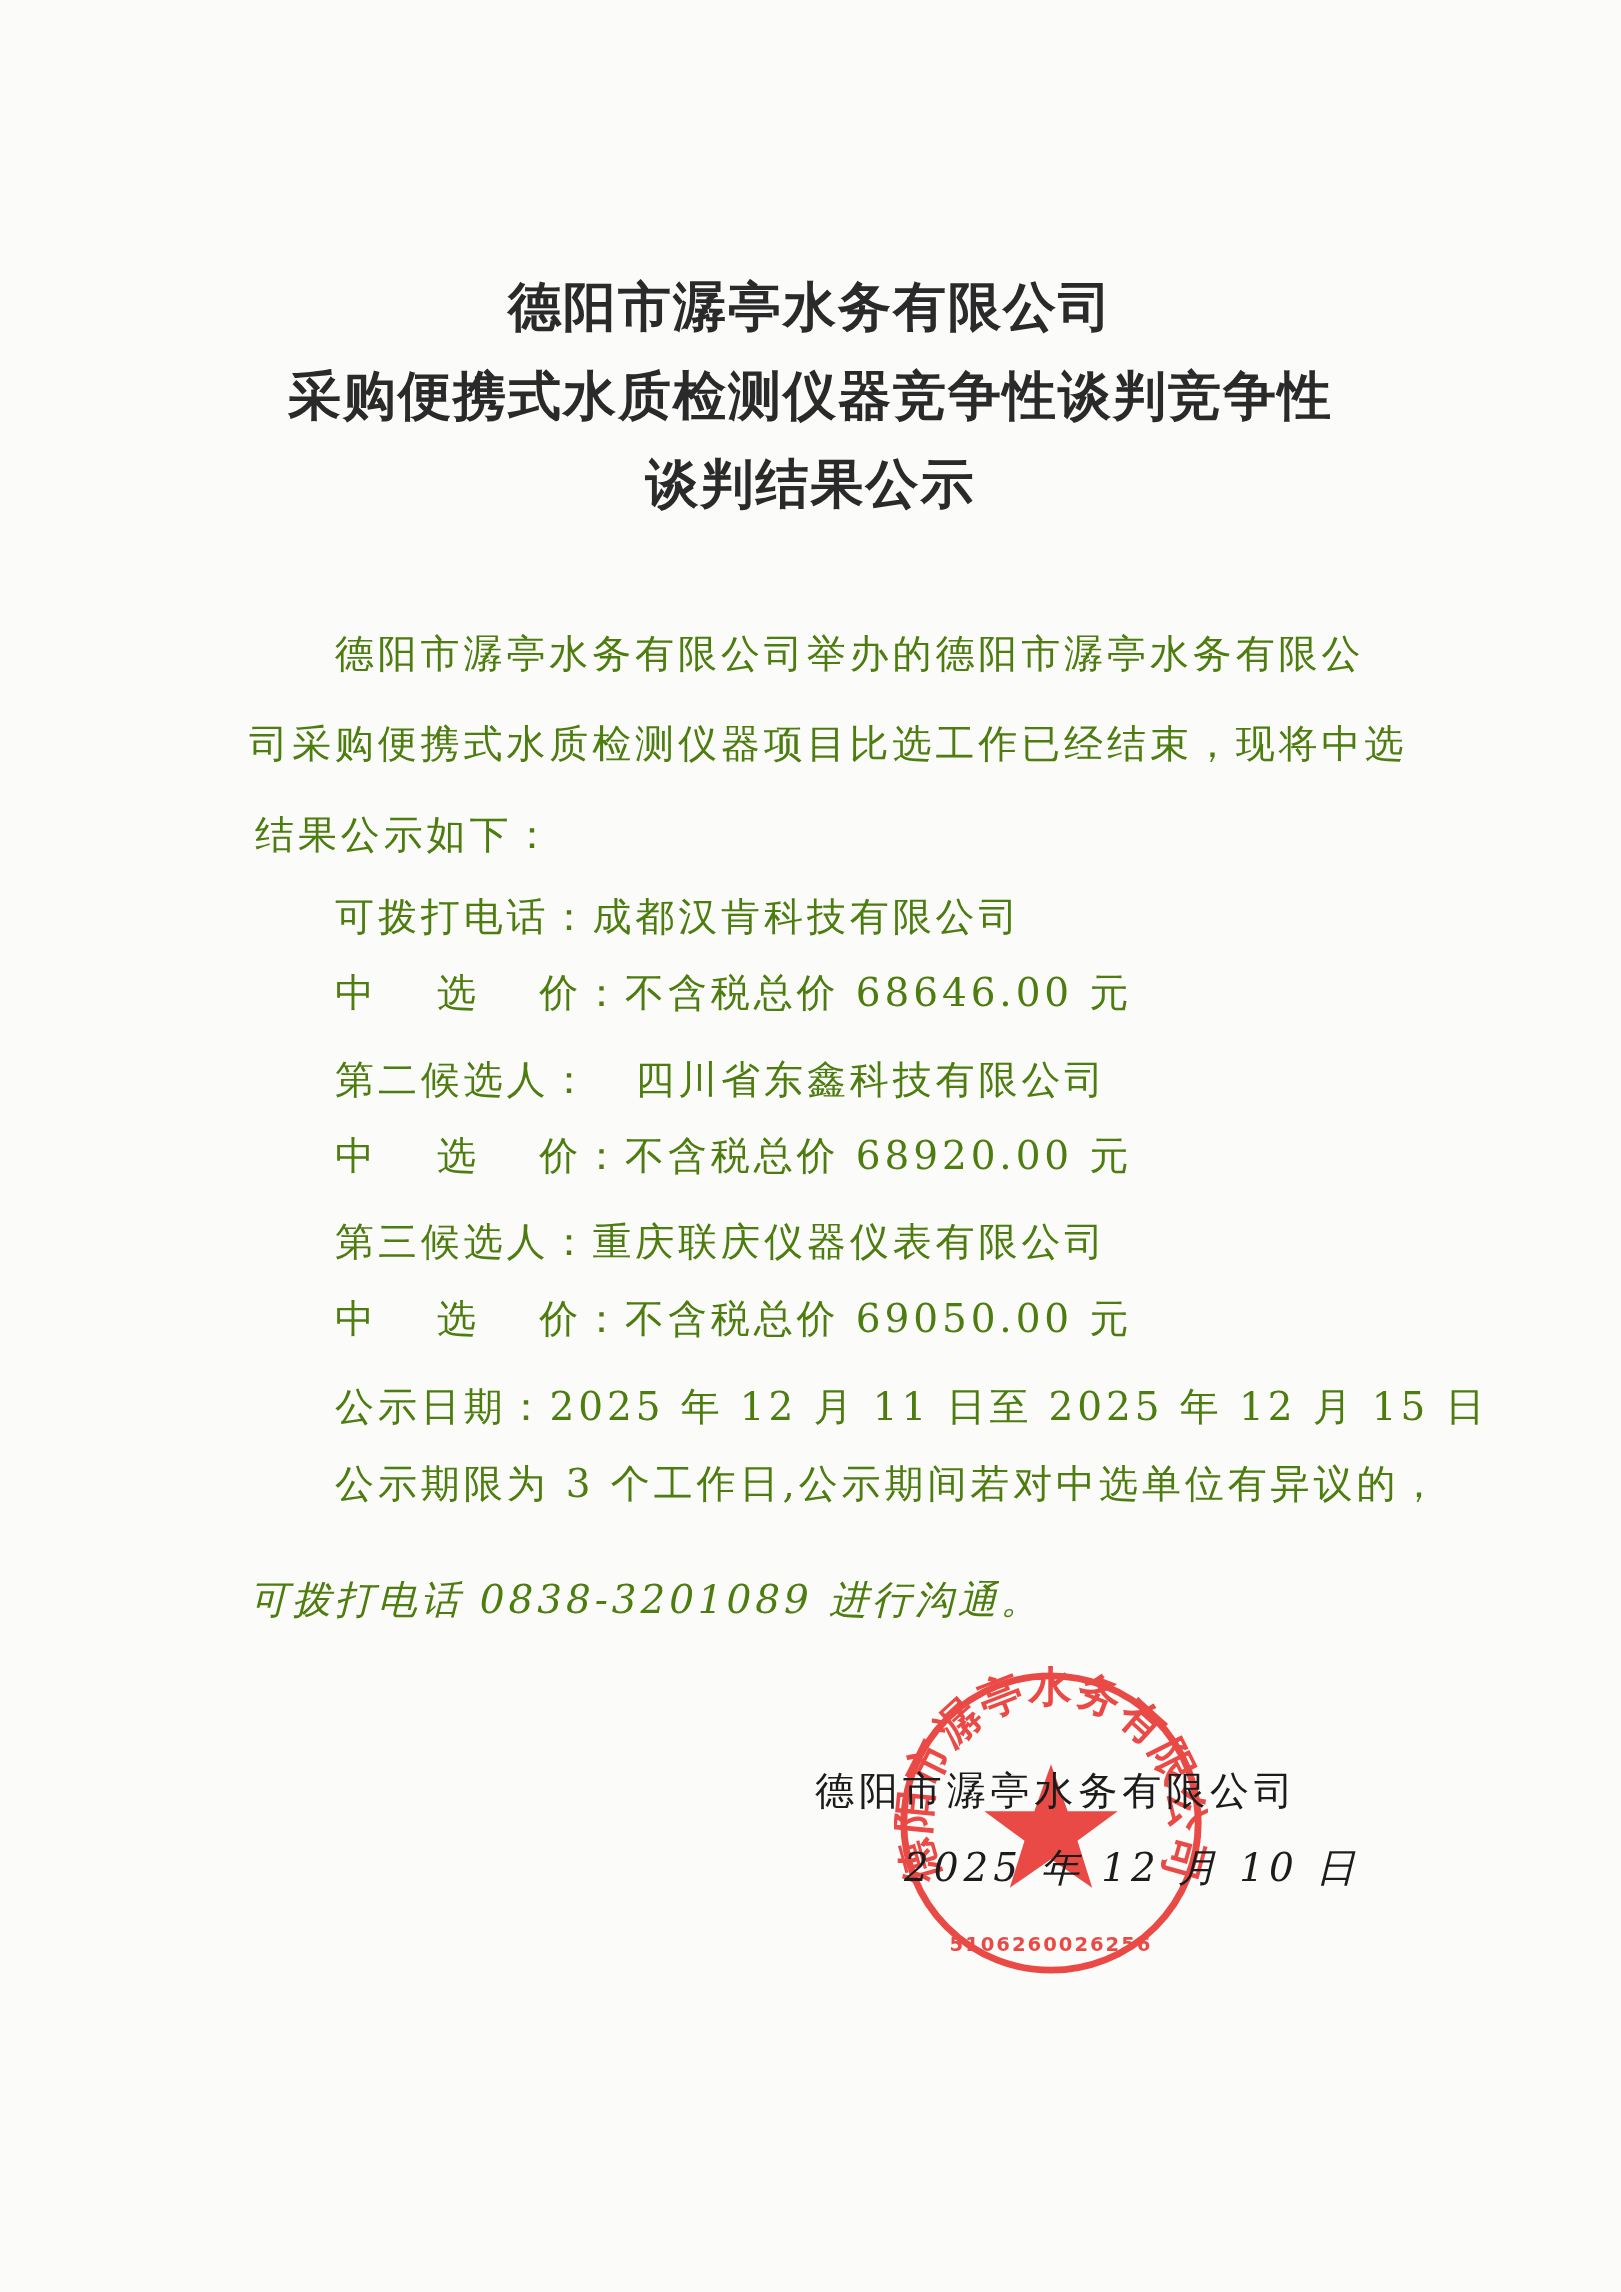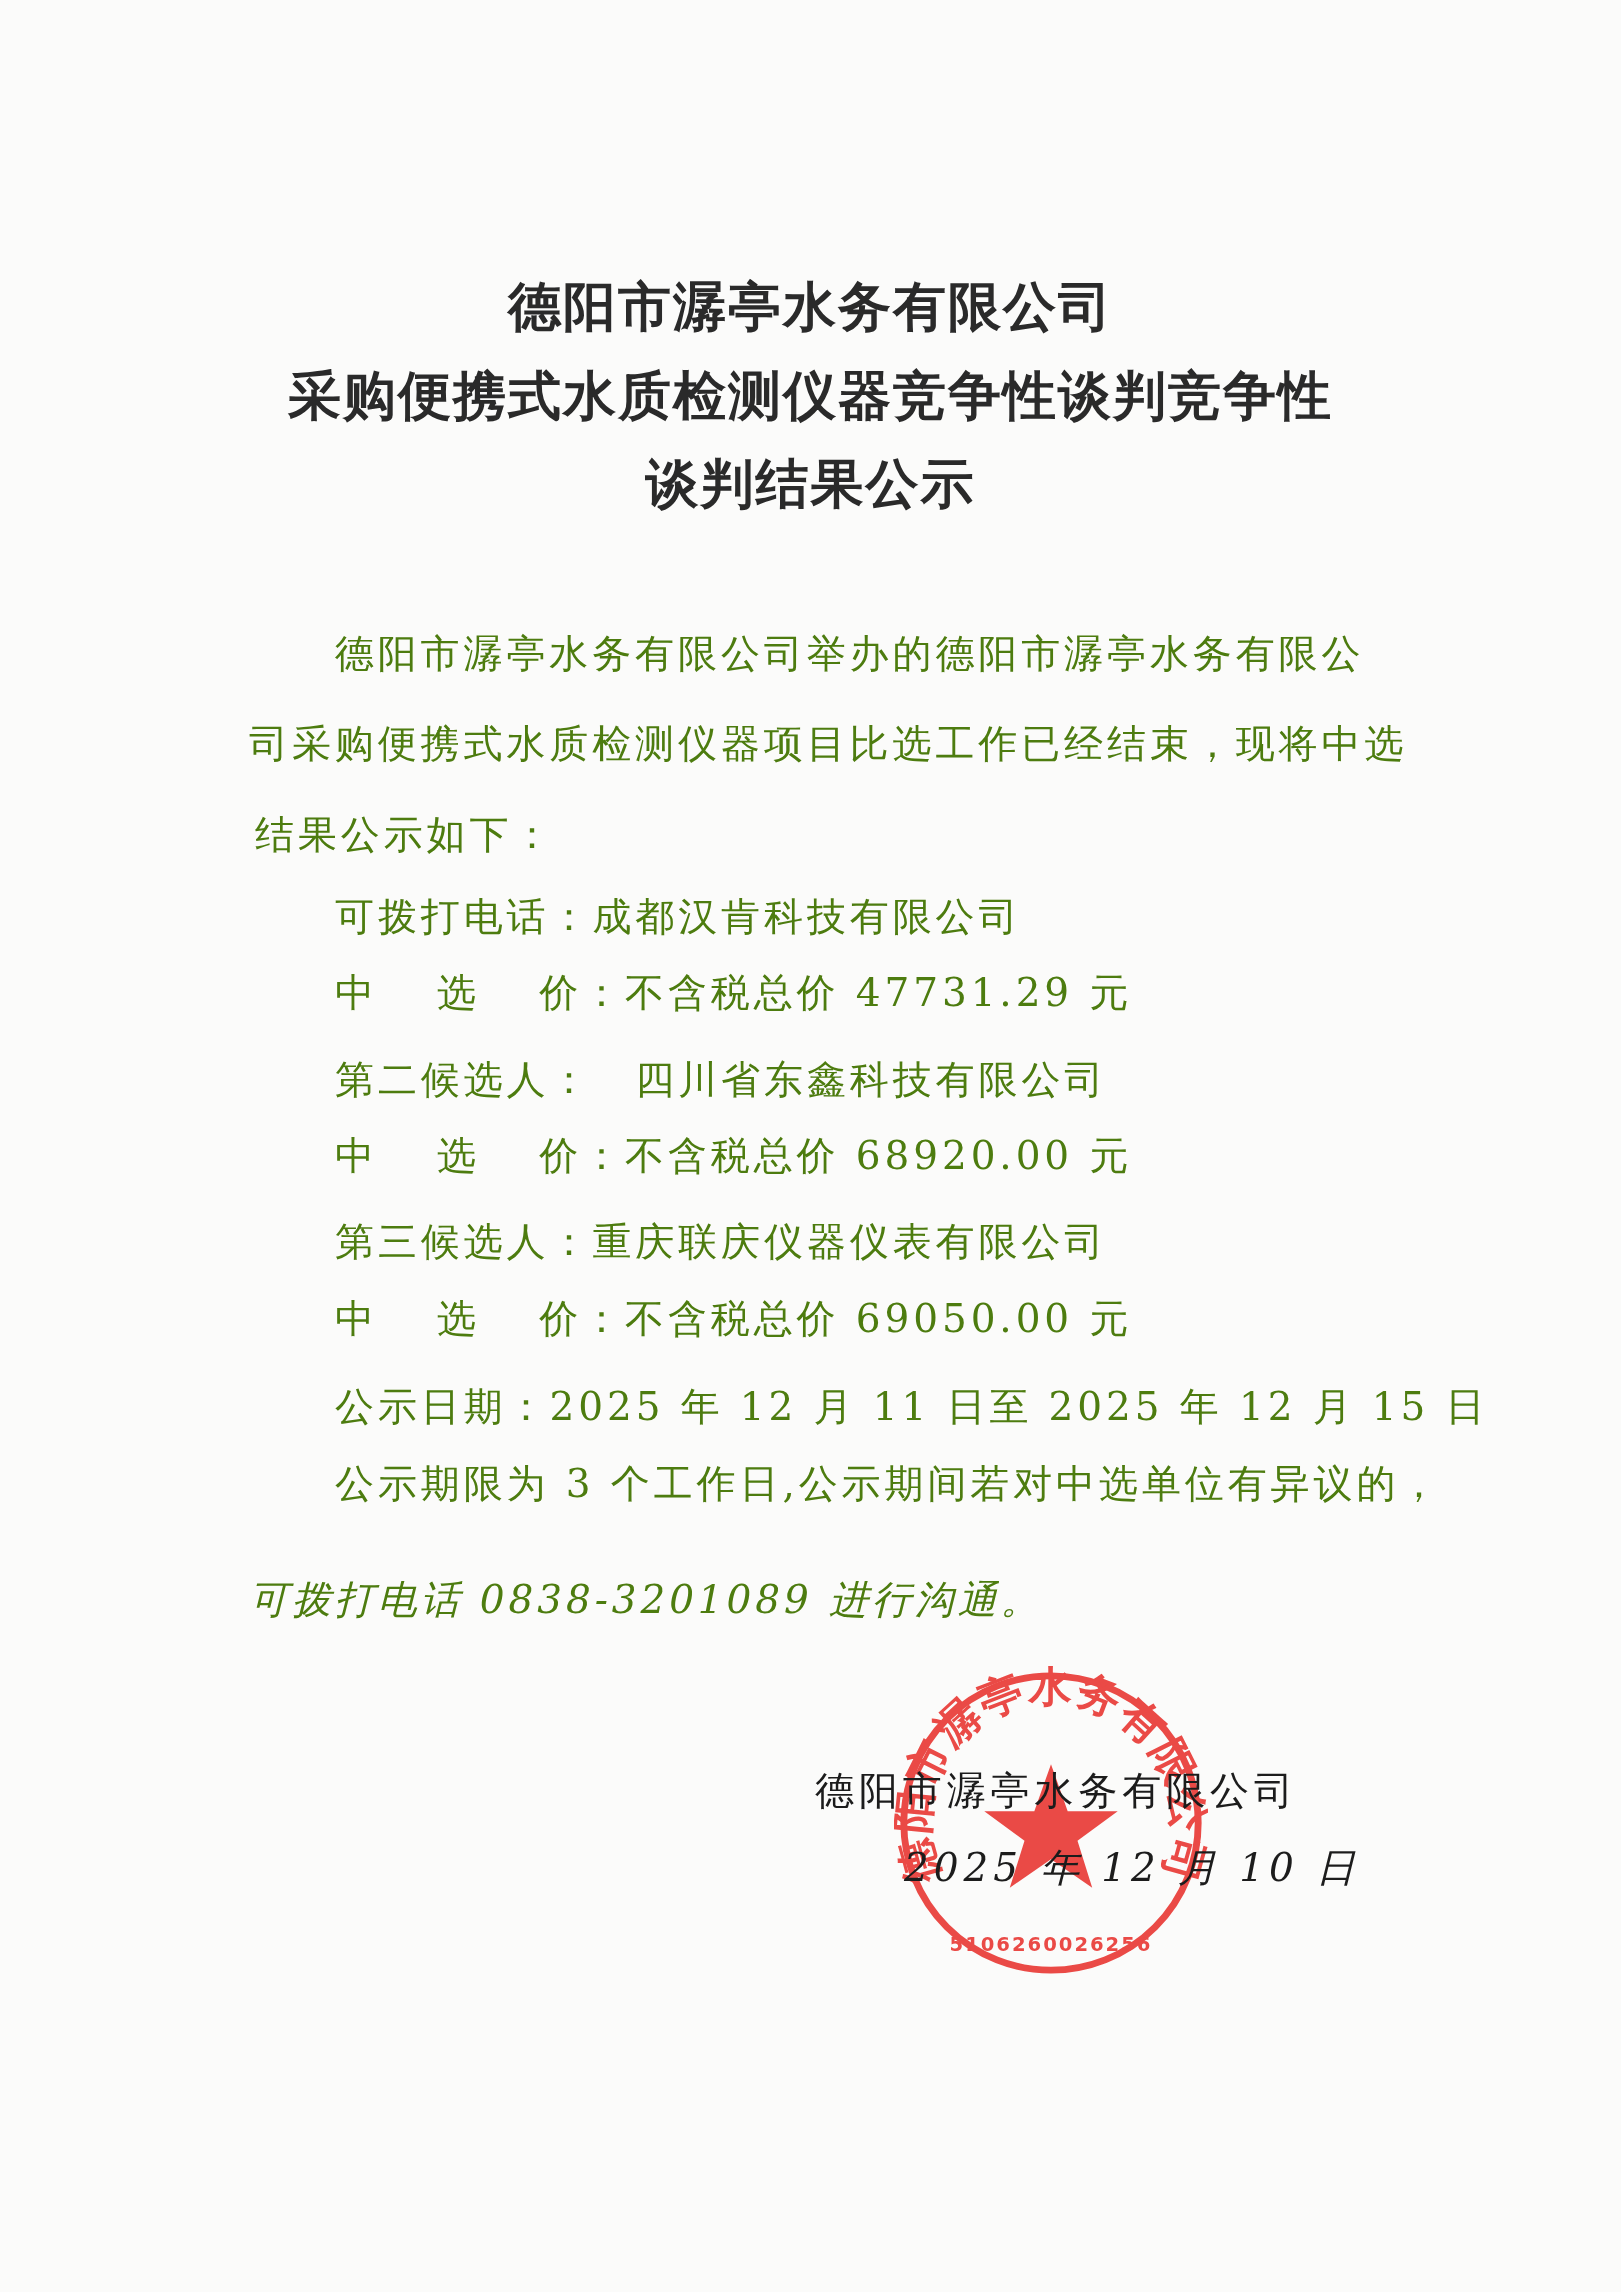--- a/index.html
+++ b/index.html
@@ -28,21 +28,21 @@
   <div class="title" style="top:272px;">德阳市潺亭水务有限公司</div>
   <div class="title" style="top:361px;">采购便携式水质检测仪器竞争性谈判竞争性</div>
   <div class="title" style="top:449px;">谈判结果公示</div>
 
   <div class="line" style="left:249px; top:627px;">　　德阳市潺亭水务有限公司举办的德阳市潺亭水务有限公</div>
   <div class="line" style="left:249px; top:717px;">司采购便携式水质检测仪器项目比选工作已经结束，现将中选</div>
   <div class="line" style="left:249px; top:808px;margin-left:6px;">结果公示如下：</div>
 
   <div>
     <div class="line" style="left:335px; top:890px;"><span>可拨打电话：</span><span>成都汉肯科技有限公司</span></div>
-    <div class="line" style="left:335px; top:966px;"><span>中　 选　 价：</span><span>不含税总价 47731.29 元</span></div>
+    <div class="line" style="left:335px; top:966px;"><span>中　 选　 价：</span><span>不含税总价 68646.00 元</span></div>
   </div>
   <div>
     <div class="line" style="left:335px; top:1053px;"><span>第二候选人：</span><span>　四川省东鑫科技有限公司</span></div>
     <div class="line" style="left:335px; top:1129px;"><span>中　 选　 价：</span><span>不含税总价 68920.00 元</span></div>
   </div>
   <div>
     <div class="line" style="left:335px; top:1215px;"><span>第三候选人：</span><span>重庆联庆仪器仪表有限公司</span></div>
     <div class="line" style="left:335px; top:1292px;"><span>中　 选　 价：</span><span>不含税总价 69050.00 元</span></div>
   </div>
 

